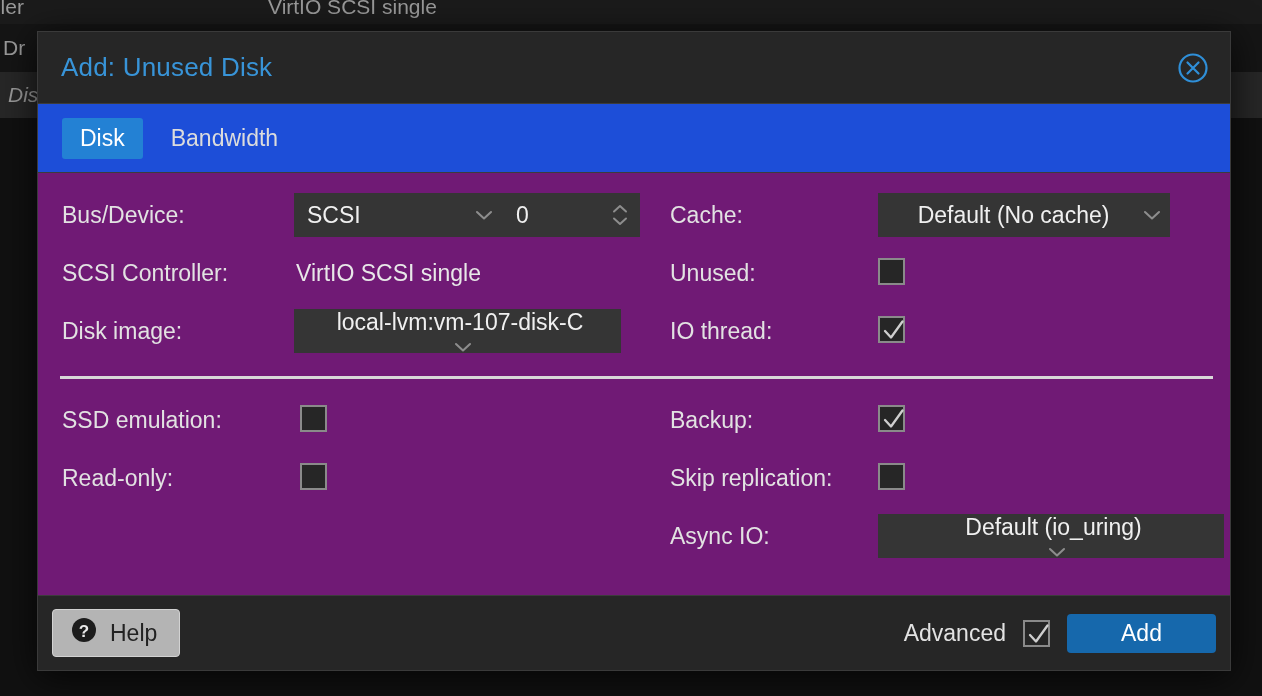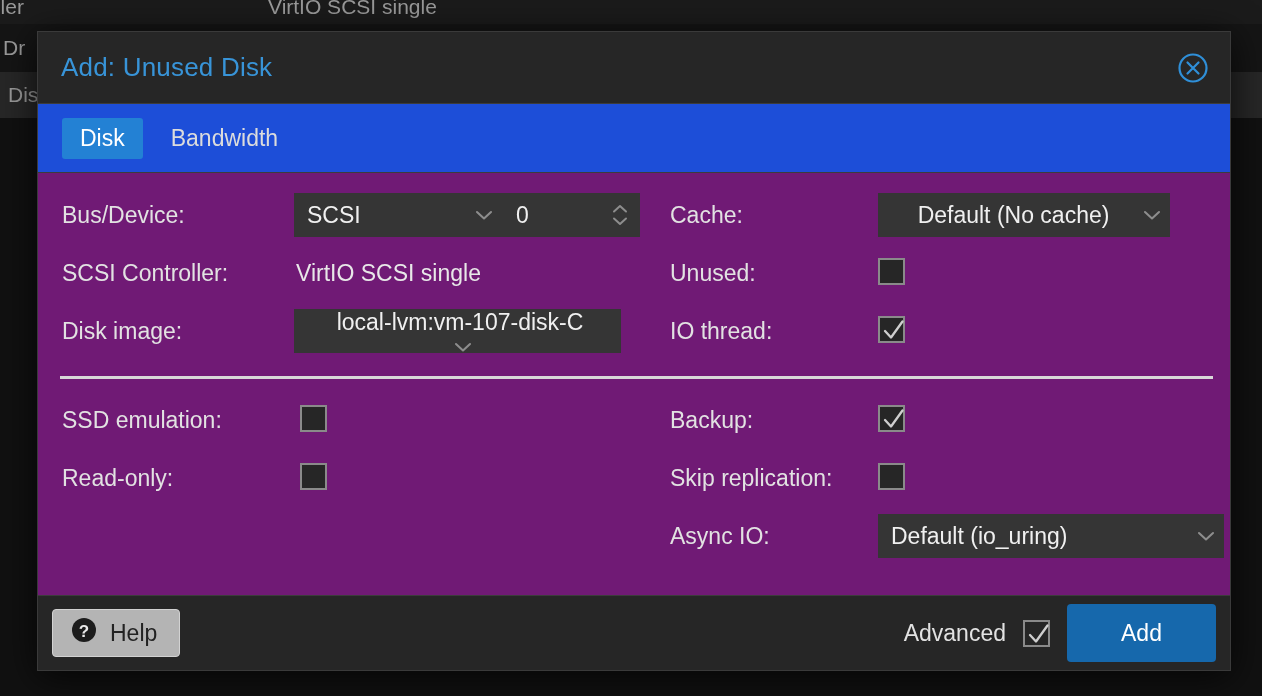--- a/index.html
+++ b/index.html
@@ -30,21 +30,21 @@
     align-items: center;
   }
   .bg-row .bg-key   { position: absolute; }
   .bg-row .bg-val   { position: absolute; left: 268px; }
 
   #bg-row-1 { top: -10px;  height: 34px; background: #1b1b1b; }
   #bg-row-2 { top: 24px;   height: 48px; background: #151515; }
   #bg-row-3 { top: 72px;   height: 46px; background: #272727; }
   #bg-row-1 .bg-key { left: -52px; }
   #bg-row-2 .bg-key { left: -18px; }
-  #bg-row-3 .bg-key { left: 8px; }
+  #bg-row-3 .bg-key { left: 8px; font-style: italic; }
 
   #bg-lower {
     position: absolute;
     left: 0; top: 118px;
     width: 1262px; height: 578px;
     background: #111111;
   }
 
   
   #dialog {
@@ -232,21 +232,21 @@
     align-items: center;
     gap: 17px;
   }
   #advanced-label { font-size: 23px; color: #e2e2e2; }
   #add-btn {
     background: #1668ac;
     color: #ffffff;
     font-size: 23px;
     border: none;
     border-radius: 4px;
-    height: 58px;
+    height: 39px;
     width: 149px;
     cursor: pointer;
     font-family: "Liberation Sans", sans-serif;
   }
 </style>
 </head>
 <body>
 
 <div id="backdrop">
   <div class="bg-row" id="bg-row-1">
@@ -394,21 +394,21 @@
       <div class="frow" style="top:283px;">
         <span class="flabel">Skip replication:</span>
         <span class="field-slot">
           <span class="cbx"></span>
         </span>
       </div>
 
       <div class="frow" style="top:341px;">
         <span class="flabel">Async IO:</span>
         <span class="field-slot">
-          <span class="select" style="width:346px;">
+          <span class="select" style="width:346px;flex-direction:column;">
             <span class="sel-text">Default (io_uring)</span>
             <span class="chev">
               <svg width="20" height="12" viewBox="0 0 20 12">
                   <path d="M3 3 L10 9.5 L17 3" fill="none" stroke="#8d8d8d" stroke-width="2.1" stroke-linecap="round" stroke-linejoin="round"></path>
                 </svg>
             </span>
           </span>
         </span>
       </div>
     </div>

